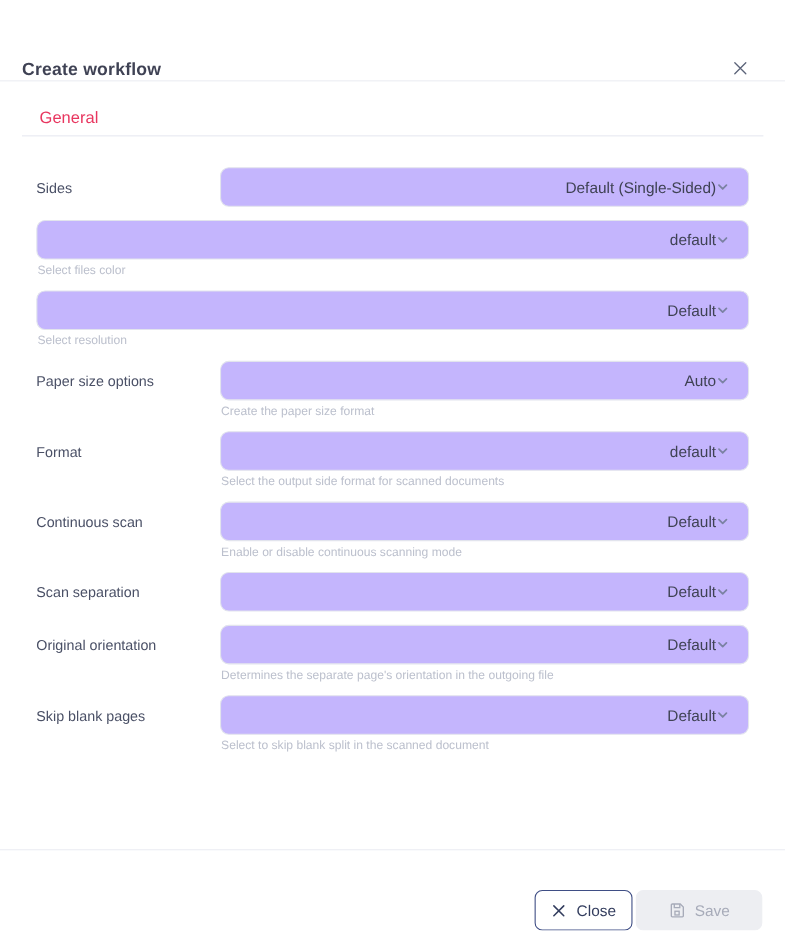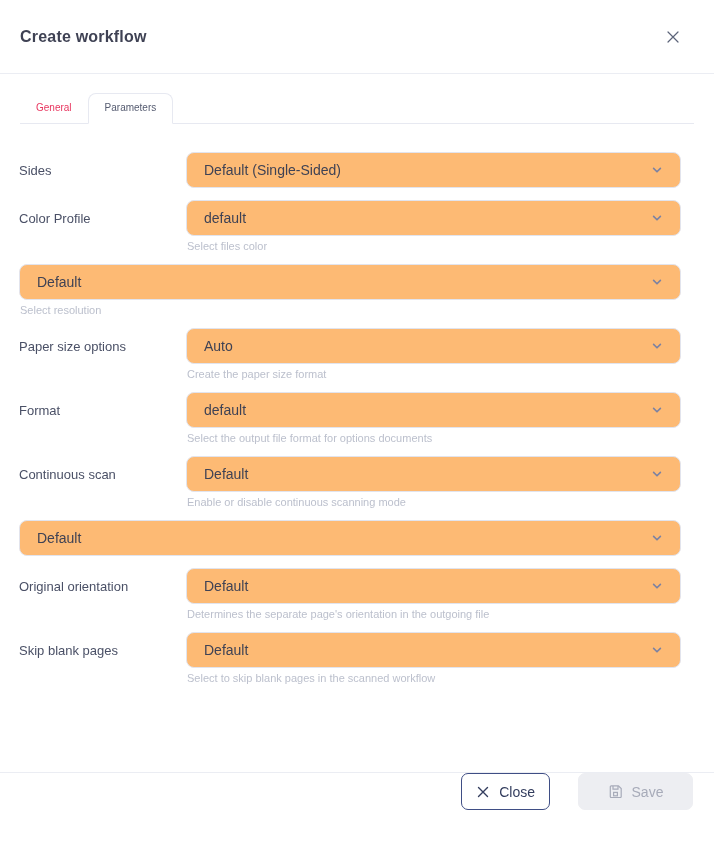--- a/index.html
+++ b/index.html
@@ -20,65 +20,65 @@
   *{box-sizing:border-box}
   html,body{margin:0;padding:0}
   body{
     width:714px;height:846px;position:relative;overflow:hidden;
     background:#fff;color:var(--text-dark);
     font-family:"Liberation Sans", sans-serif;
   }
   
   .modal-header{
     height:74px;border-bottom:1px solid var(--divider);
-    display:flex;align-items:center;justify-content:space-between;
+    display:flex;align-items:flex-end;justify-content:space-between;
     padding:0 30px 0 20px;
   }
   .modal-title{font-size:16px;font-weight:bold;color:var(--text-dark);letter-spacing:.2px}
   .header-close{
     background:none;border:none;padding:2px;cursor:pointer;
     display:flex;align-items:center;justify-content:center;
   }
   
   .tabs{
     margin:0 20px;height:50px;padding-top:21px;
     display:flex;align-items:flex-end;
     border-bottom:1px solid var(--tab-border);
   }
   .tab{
-    font-family:inherit;font-size:10px;line-height:15px;background:none;
+    font-family:inherit;font-size:15px;line-height:15px;background:none;
     border:1px solid transparent;border-radius:8px 8px 0 0;
     padding:6px 15px 7px;cursor:pointer;
   }
   .tab.inactive{color:var(--accent-red)}
   .tab.active{
     color:var(--tab-active-text);background:#fff;
     border:1px solid var(--tab-border);border-bottom-color:#fff;
     margin-bottom:-1px;padding:6px 16px 8px;
   }
   
-  .form{padding:28px 33px 0 19px}
+  .form{padding:28px 33px 0 33px}
   .field-row{display:flex;margin-bottom:12px}
   .field-label{
     flex:none;width:167px;font-size:13px;color:var(--text-label);
     padding-top:11px;line-height:15px;
   }
   .field-control{flex:1;min-width:0}
   .select{
     height:36px;border:1px solid var(--border-input);border-radius:8px;
-    background:#fdba74;display:flex;align-items:center;justify-content:space-between;
+    background:#c4b5fd;display:flex;align-items:center;justify-content:flex-end;
     padding:0 17px;cursor:pointer;
   }
   .select-value{font-size:14px;color:var(--text-dark)}
   .field-helper{margin-top:4px;padding-left:1px;font-size:11px;color:var(--text-muted)}
   
   .modal-footer{
     position:absolute;left:0;right:0;bottom:0;height:74px;
     border-top:1px solid var(--divider);
-    display:flex;align-items:flex-start;justify-content:flex-end;gap:28px;
+    display:flex;align-items:flex-end;justify-content:flex-end;gap:3px;
     padding:0 21px;
   }
   .btn{
     height:37px;border-radius:7px;font-family:inherit;font-size:14px;
     display:inline-flex;align-items:center;justify-content:center;gap:9px;
     cursor:pointer;
   }
   .btn-close{
     min-width:83px;padding:0 14px;background:#fff;
     border:1px solid var(--btn-close-border);color:var(--btn-close-text);
@@ -97,40 +97,38 @@
   <div class="modal-title">Create workflow</div>
   <button class="header-close" aria-label="Close dialog">
     <svg width="18" height="18" viewBox="0 0 18 18">
       <path d="M4 4 L14 14 M14 4 L4 14" stroke="#5c6479" stroke-width="1.2" fill="none" stroke-linecap="round"></path>
     </svg>
   </button>
 </div>
 
 <div class="tabs">
   <button class="tab inactive">General</button>
-  <button class="tab active">Parameters</button>
 </div>
 
 <div class="form" id="fields">
   <div class="field-row">
     <div class="field-label">Sides</div>
     <div class="field-control">
       <div class="select">
         <span class="select-value">Default (Single-Sided)</span>
         <span class="icon">
           <svg width="12" height="12" viewBox="0 0 12 12">
             <path d="M2.6 4.4 L6 7.8 L9.4 4.4" fill="none" stroke="#7b82a3" stroke-width="1.6" stroke-linecap="round" stroke-linejoin="round"></path>
           </svg>
         </span>
       </div>
     </div>
   </div>
 
   <div class="field-row">
-    <div class="field-label">Color Profile</div>
     <div class="field-control">
       <div class="select">
         <span class="select-value">default</span>
         <span class="icon">
           <svg width="12" height="12" viewBox="0 0 12 12">
             <path d="M2.6 4.4 L6 7.8 L9.4 4.4" fill="none" stroke="#7b82a3" stroke-width="1.6" stroke-linecap="round" stroke-linejoin="round"></path>
           </svg>
         </span>
       </div>
       <div class="field-helper">Select files color</div>
@@ -170,40 +168,41 @@
     <div class="field-label">Format</div>
     <div class="field-control">
       <div class="select">
         <span class="select-value">default</span>
         <span class="icon">
           <svg width="12" height="12" viewBox="0 0 12 12">
             <path d="M2.6 4.4 L6 7.8 L9.4 4.4" fill="none" stroke="#7b82a3" stroke-width="1.6" stroke-linecap="round" stroke-linejoin="round"></path>
           </svg>
         </span>
       </div>
-      <div class="field-helper">Select the output file format for options documents</div>
+      <div class="field-helper">Select the output side format for scanned documents</div>
     </div>
   </div>
 
   <div class="field-row">
     <div class="field-label">Continuous scan</div>
     <div class="field-control">
       <div class="select">
         <span class="select-value">Default</span>
         <span class="icon">
           <svg width="12" height="12" viewBox="0 0 12 12">
             <path d="M2.6 4.4 L6 7.8 L9.4 4.4" fill="none" stroke="#7b82a3" stroke-width="1.6" stroke-linecap="round" stroke-linejoin="round"></path>
           </svg>
         </span>
       </div>
       <div class="field-helper">Enable or disable continuous scanning mode</div>
     </div>
   </div>
 
   <div class="field-row">
+    <div class="field-label">Scan separation</div>
     <div class="field-control">
       <div class="select">
         <span class="select-value">Default</span>
         <span class="icon">
           <svg width="12" height="12" viewBox="0 0 12 12">
             <path d="M2.6 4.4 L6 7.8 L9.4 4.4" fill="none" stroke="#7b82a3" stroke-width="1.6" stroke-linecap="round" stroke-linejoin="round"></path>
           </svg>
         </span>
       </div>
     </div>
@@ -228,21 +227,21 @@
     <div class="field-label">Skip blank pages</div>
     <div class="field-control">
       <div class="select">
         <span class="select-value">Default</span>
         <span class="icon">
           <svg width="12" height="12" viewBox="0 0 12 12">
             <path d="M2.6 4.4 L6 7.8 L9.4 4.4" fill="none" stroke="#7b82a3" stroke-width="1.6" stroke-linecap="round" stroke-linejoin="round"></path>
           </svg>
         </span>
       </div>
-      <div class="field-helper">Select to skip blank pages in the scanned workflow</div>
+      <div class="field-helper">Select to skip blank split in the scanned document</div>
     </div>
   </div>
 </div>
 
 <div class="modal-footer">
   <button class="btn btn-close">
     <span class="icon">
       <svg width="14" height="14" viewBox="0 0 14 14">
         <path d="M2.5 2.5 L11.5 11.5 M11.5 2.5 L2.5 11.5" stroke="#333d5e" stroke-width="1.4" fill="none" stroke-linecap="round"></path>
       </svg>

